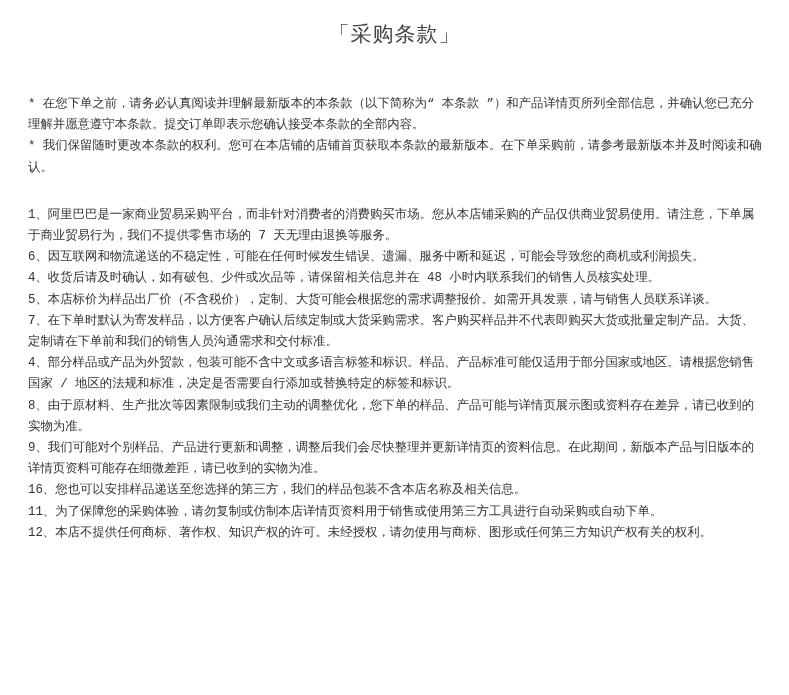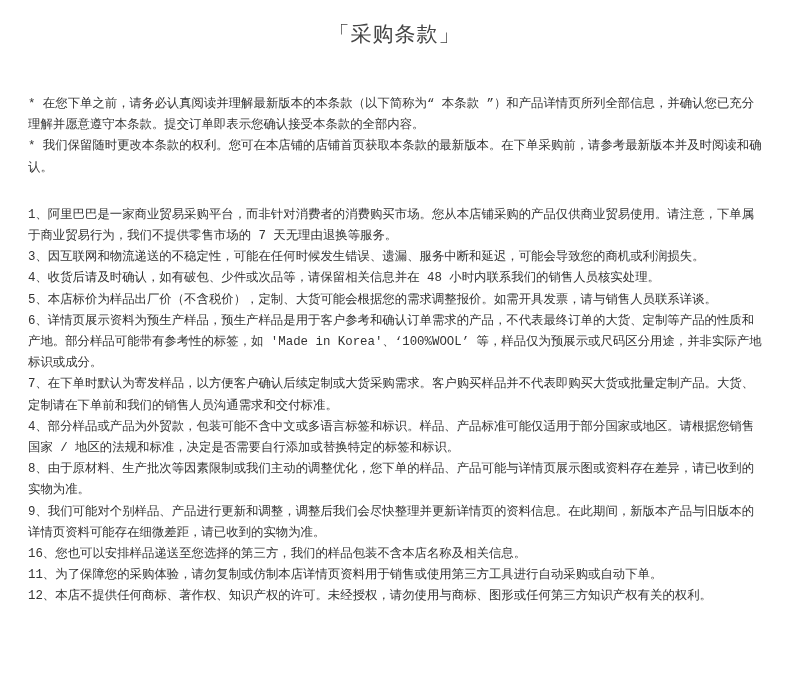--- a/index.html
+++ b/index.html
@@ -25,24 +25,23 @@
 
 <div class="page">
   <div class="title">「采购条款」</div>
 
   <div class="content">
     <p class="para">* 在您下单之前，请务必认真阅读并理解最新版本的本条款（以下简称为“ 本条款 ”）和产品详情页所列全部信息，并确认您已充分理解并愿意遵守本条款。提交订单即表示您确认接受本条款的全部内容。</p>
     <p class="para">* 我们保留随时更改本条款的权利。您可在本店铺的店铺首页获取本条款的最新版本。在下单采购前，请参考最新版本并及时阅读和确认。</p>
     <div class="gap"></div>
     <div class="gap" style="height:5px"></div>
     <p class="para">1、阿里巴巴是一家商业贸易采购平台，而非针对消费者的消费购买市场。您从本店铺采购的产品仅供商业贸易使用。请注意，下单属于商业贸易行为，我们不提供零售市场的 7 天无理由退换等服务。</p>
-    <p class="para">3、因互联网和物流递送的不稳定性，可能在任何时候发生错误、遗漏、服务中断和延迟，可能会导致您的商机或利润损失。</p>
+    <p class="para">6、因互联网和物流递送的不稳定性，可能在任何时候发生错误、遗漏、服务中断和延迟，可能会导致您的商机或利润损失。</p>
     <p class="para">4、收货后请及时确认，如有破包、少件或次品等，请保留相关信息并在 48 小时内联系我们的销售人员核实处理。</p>
     <p class="para">5、本店标价为样品出厂价（不含税价），定制、大货可能会根据您的需求调整报价。如需开具发票，请与销售人员联系详谈。</p>
-    <p class="para">6、详情页展示资料为预生产样品，预生产样品是用于客户参考和确认订单需求的产品，不代表最终订单的大货、定制等产品的性质和产地。部分样品可能带有参考性的标签，如 'Made in Korea'、‘100%WOOL’ 等，样品仅为预展示或尺码区分用途，并非实际产地标识或成分。</p>
     <p class="para">7、在下单时默认为寄发样品，以方便客户确认后续定制或大货采购需求。客户购买样品并不代表即购买大货或批量定制产品。大货、定制请在下单前和我们的销售人员沟通需求和交付标准。</p>
     <p class="para">4、部分样品或产品为外贸款，包装可能不含中文或多语言标签和标识。样品、产品标准可能仅适用于部分国家或地区。请根据您销售国家 / 地区的法规和标准，决定是否需要自行添加或替换特定的标签和标识。</p>
     <p class="para">8、由于原材料、生产批次等因素限制或我们主动的调整优化，您下单的样品、产品可能与详情页展示图或资料存在差异，请已收到的实物为准。</p>
     <p class="para">9、我们可能对个别样品、产品进行更新和调整，调整后我们会尽快整理并更新详情页的资料信息。在此期间，新版本产品与旧版本的详情页资料可能存在细微差距，请已收到的实物为准。</p>
     <p class="para">16、您也可以安排样品递送至您选择的第三方，我们的样品包装不含本店名称及相关信息。</p>
     <p class="para">11、为了保障您的采购体验，请勿复制或仿制本店详情页资料用于销售或使用第三方工具进行自动采购或自动下单。</p>
     <p class="para">12、本店不提供任何商标、著作权、知识产权的许可。未经授权，请勿使用与商标、图形或任何第三方知识产权有关的权利。</p>
   </div>
 </div>
 

